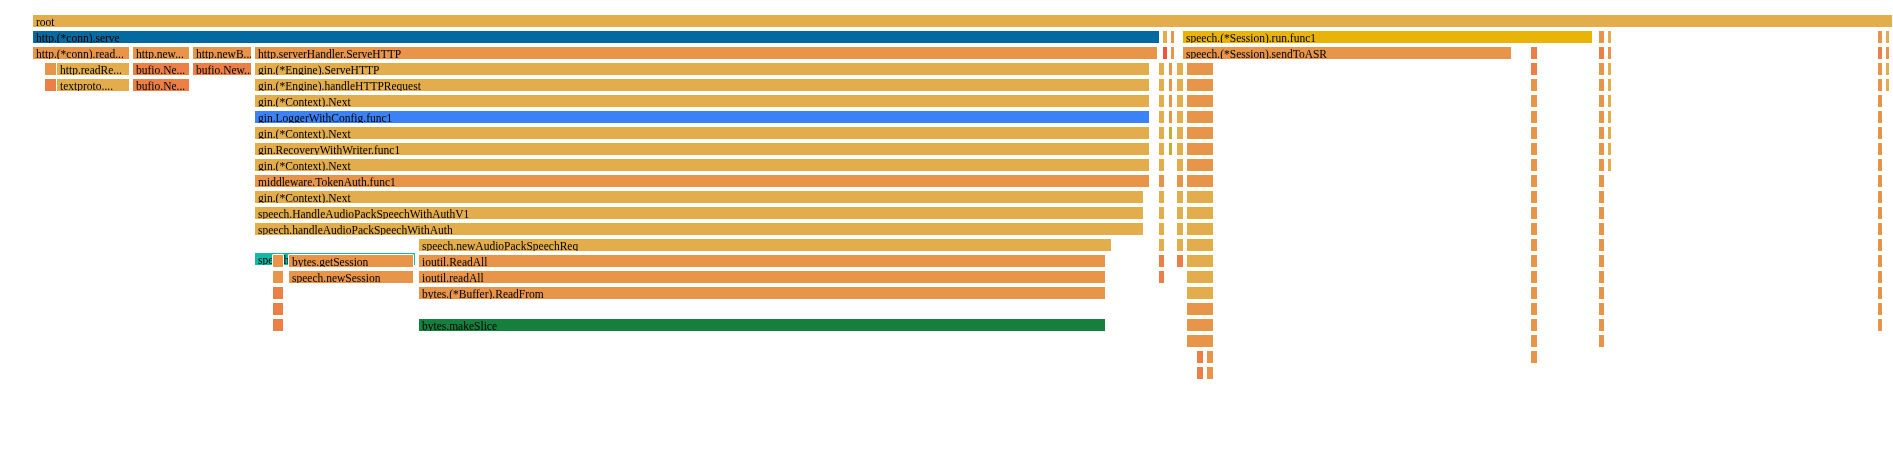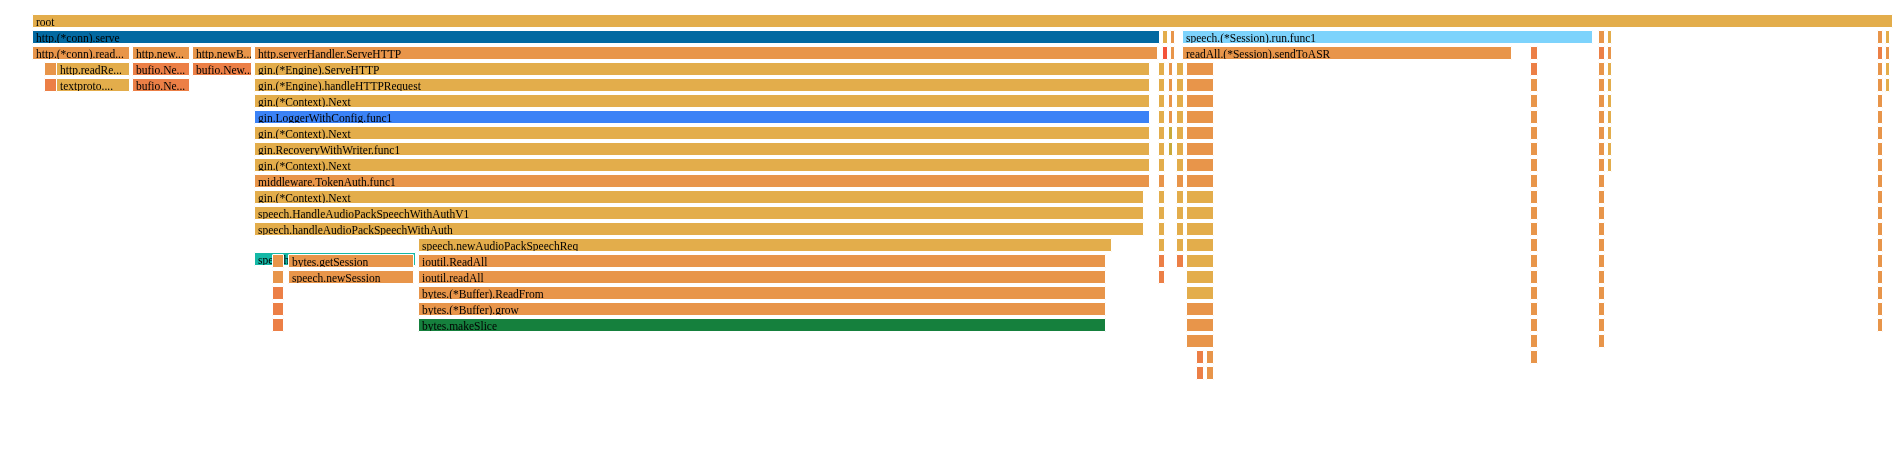--- a/index.html
+++ b/index.html
@@ -44,21 +44,21 @@
 </head>
 <body>
 
 <div id="flamegraph" style="background: rgb(255, 255, 255);">
     <div class="frame" style="left: 32px; top: 14px; width: 1861px; height: 14px; background: rgb(227, 173, 75);">
       <span class="lbl">root</span>
     </div>
     <div class="frame" style="left: 32px; top: 30px; width: 1128px; height: 14px; background: #0369a1; text-decoration: underline;">
       <span class="lbl">http.(*conn).serve</span>
     </div>
-    <div class="frame" style="left: 1182px; top: 30px; width: 411px; height: 14px; background: #7dd3fc;">
+    <div class="frame" style="left: 1182px; top: 30px; width: 411px; height: 14px; background: #eab308;">
       <span class="lbl">speech.(*Session).run.func1</span>
     </div>
     <div class="frame nolabel" style="left: 1162px; top: 30px; width: 6px; height: 14px; background: rgb(227, 173, 75);"></div>
     <div class="frame nolabel" style="left: 1170px; top: 30px; width: 5px; height: 14px; background: rgb(232, 149, 74);"></div>
     <div class="frame nolabel" style="left: 1598px; top: 30px; width: 7px; height: 14px; background: rgb(232, 149, 74);"></div>
     <div class="frame nolabel" style="left: 1607px; top: 30px; width: 5px; height: 14px; background: rgb(227, 173, 75);"></div>
     <div class="frame nolabel" style="left: 1877px; top: 30px; width: 6px; height: 14px; background: rgb(232, 149, 74);"></div>
     <div class="frame nolabel" style="left: 1885px; top: 30px; width: 5px; height: 14px; background: rgb(227, 173, 75);"></div>
     <div class="frame" style="left: 32px; top: 46px; width: 98px; height: 14px; background: rgb(232, 149, 74);">
       <span class="lbl">http.(*conn).read...</span>
@@ -66,21 +66,21 @@
     <div class="frame" style="left: 132px; top: 46px; width: 58px; height: 14px; background: rgb(232, 149, 74);">
       <span class="lbl">http.new...</span>
     </div>
     <div class="frame" style="left: 192px; top: 46px; width: 60px; height: 14px; background: rgb(232, 149, 74);">
       <span class="lbl">http.newB...</span>
     </div>
     <div class="frame" style="left: 254px; top: 46px; width: 904px; height: 14px; background: rgb(232, 149, 74);">
       <span class="lbl">http.serverHandler.ServeHTTP</span>
     </div>
     <div class="frame" style="left: 1182px; top: 46px; width: 330px; height: 14px; background: rgb(232, 149, 74);">
-      <span class="lbl">readAll.(*Session).sendToASR</span>
+      <span class="lbl">speech.(*Session).sendToASR</span>
     </div>
     <div class="frame nolabel" style="left: 1162px; top: 46px; width: 6px; height: 14px; background: rgb(244, 83, 58);"></div>
     <div class="frame nolabel" style="left: 1170px; top: 46px; width: 5px; height: 14px; background: rgb(232, 149, 74);"></div>
     <div class="frame nolabel" style="left: 1530px; top: 46px; width: 8px; height: 14px; background: rgb(236, 127, 70);"></div>
     <div class="frame nolabel" style="left: 1598px; top: 46px; width: 7px; height: 14px; background: rgb(236, 127, 70);"></div>
     <div class="frame nolabel" style="left: 1607px; top: 46px; width: 5px; height: 14px; background: rgb(232, 149, 74);"></div>
     <div class="frame nolabel" style="left: 1877px; top: 46px; width: 6px; height: 14px; background: rgb(236, 127, 70);"></div>
     <div class="frame nolabel" style="left: 1885px; top: 46px; width: 5px; height: 14px; background: rgb(232, 149, 74);"></div>
     <div class="frame nolabel" style="left: 44px; top: 62px; width: 28px; height: 14px; background: rgb(232, 149, 74);"></div>
     <div class="frame" style="left: 56px; top: 62px; width: 74px; height: 14px; background: rgb(227, 173, 75);">
@@ -252,23 +252,20 @@
     <div class="frame nolabel" style="left: 1877px; top: 270px; width: 6px; height: 14px; background: rgb(232, 149, 74);"></div>
     <div class="frame nolabel" style="left: 272px; top: 286px; width: 12px; height: 14px; background: rgb(236, 127, 70);"></div>
     <div class="frame" style="left: 418px; top: 286px; width: 688px; height: 14px; background: rgb(232, 149, 74);">
       <span class="lbl">bytes.(*Buffer).ReadFrom</span>
     </div>
     <div class="frame nolabel" style="left: 1186px; top: 286px; width: 28px; height: 14px; background: rgb(227, 173, 75);"></div>
     <div class="frame nolabel" style="left: 1530px; top: 286px; width: 8px; height: 14px; background: rgb(232, 149, 74);"></div>
     <div class="frame nolabel" style="left: 1598px; top: 286px; width: 7px; height: 14px; background: rgb(232, 149, 74);"></div>
     <div class="frame nolabel" style="left: 1877px; top: 286px; width: 6px; height: 14px; background: rgb(232, 149, 74);"></div>
     <div class="frame nolabel" style="left: 272px; top: 302px; width: 12px; height: 14px; background: rgb(236, 127, 70);"></div>
-    <div class="frame" style="left: 418px; top: 302px; width: 688px; height: 14px; background: rgb(232, 149, 74);">
-      <span class="lbl">bytes.(*Buffer).grow</span>
-    </div>
     <div class="frame nolabel" style="left: 1186px; top: 302px; width: 28px; height: 14px; background: rgb(232, 149, 74);"></div>
     <div class="frame nolabel" style="left: 1530px; top: 302px; width: 8px; height: 14px; background: rgb(232, 149, 74);"></div>
     <div class="frame nolabel" style="left: 1598px; top: 302px; width: 7px; height: 14px; background: rgb(232, 149, 74);"></div>
     <div class="frame nolabel" style="left: 1877px; top: 302px; width: 6px; height: 14px; background: rgb(232, 149, 74);"></div>
     <div class="frame nolabel" style="left: 272px; top: 318px; width: 12px; height: 14px; background: rgb(236, 127, 70);"></div>
     <div class="frame" style="left: 418px; top: 318px; width: 688px; height: 14px; background: #15803d;">
       <span class="lbl">bytes.makeSlice</span>
     </div>
     <div class="frame nolabel" style="left: 1186px; top: 318px; width: 28px; height: 14px; background: rgb(232, 149, 74);"></div>
     <div class="frame nolabel" style="left: 1530px; top: 318px; width: 8px; height: 14px; background: rgb(232, 149, 74);"></div>

